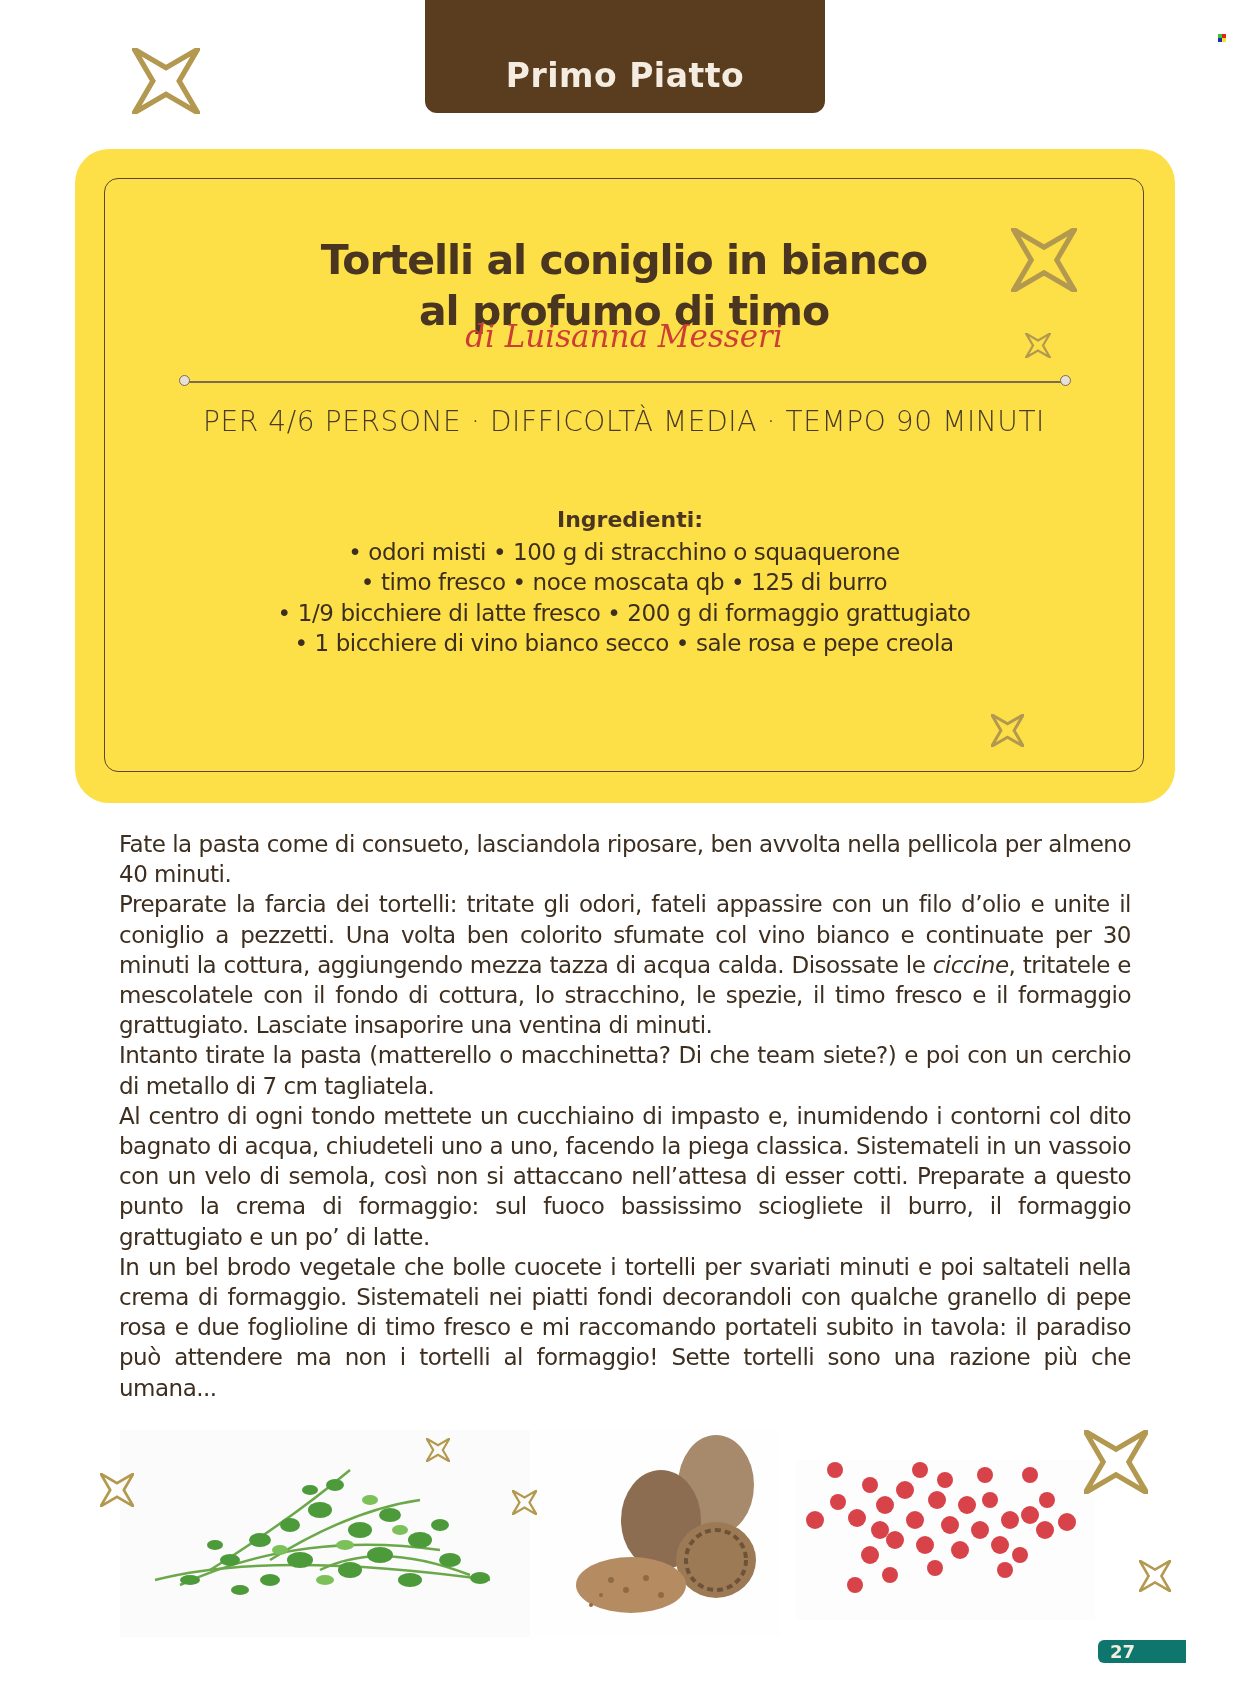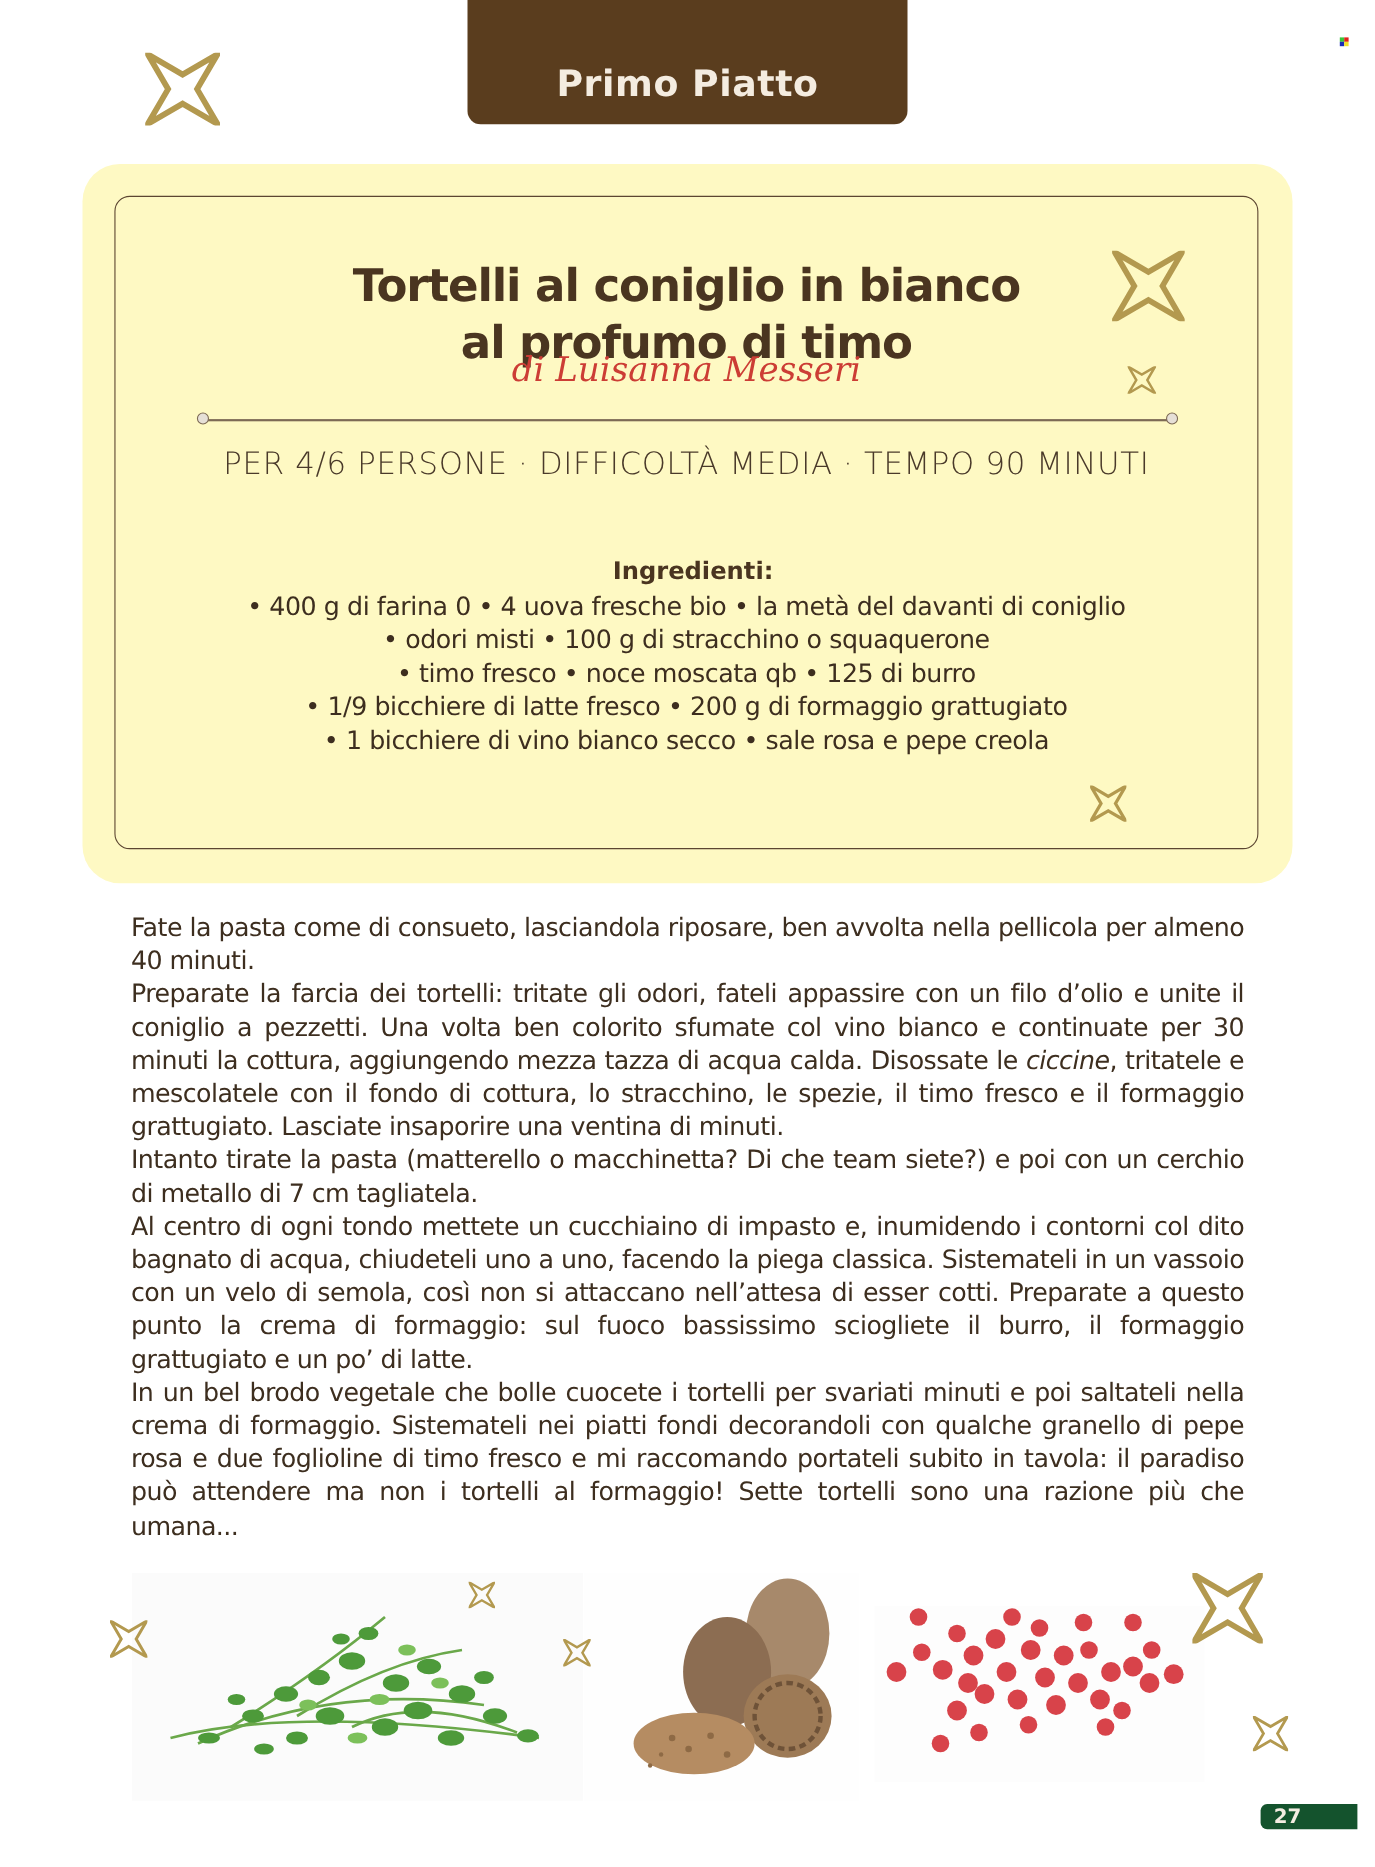--- a/index.html
+++ b/index.html
@@ -3,34 +3,34 @@
 <meta charset="utf-8">
 <style>
   html, body { margin:0; padding:0; background:#ffffff; }
   body { width:1250px; height:1697px; position:relative; overflow:hidden; font-family:"DejaVu Sans", sans-serif; color:#3d2e1f; }
   .tab { position:absolute; left:425px; top:0; width:400px; height:113px; background:#5a3d1e; border-radius:0 0 12px 12px; }
   .tab span { position:absolute; left:0; right:0; bottom:18px; text-align:center; color:#f4ece0; font-family:"DejaVu Sans", sans-serif; font-weight:700; font-size:33px; letter-spacing:0.5px; }
   .marker { position:absolute; left:1218px; top:34px; width:8px; height:8px; }
   .marker i { position:absolute; width:4px; height:4px; }
   .star { position:absolute; }
   .star svg { display:block; width:100%; height:100%; }
-  .card { position:absolute; left:75px; top:149px; width:1100px; height:654px; background:#fef9c3; border-radius:34px; }
+  .card { position:absolute; left:75px; top:149px; width:1100px; height:654px; background:#fde047; border-radius:34px; }
   .card-inner { position:absolute; left:29px; top:29px; width:1040px; height:594px; border:1.6px solid #5c4631; border-radius:14px; box-sizing:border-box; }
   .title { position:absolute; left:0; right:0; top:56px; text-align:center; font-family:"DejaVu Sans", sans-serif; font-weight:bold; font-size:41px; line-height:51px; color:#4a3520; letter-spacing:-1px; }
   .author { position:absolute; left:0; right:0; top:139px; text-align:center; font-family:"DejaVu Serif", serif; font-style:italic; font-size:31px; color:#cc3d35; }
   .divider { position:absolute; left:80px; width:880px; top:202px; height:2px; background:#7d6a55; }
   .divider .dot { position:absolute; top:-6px; width:11px; height:11px; border:1.5px solid #7d6a55; border-radius:50%; background:#e6e0d7; box-sizing:border-box; }
   .meta { position:absolute; left:0; right:0; top:226px; text-align:center; font-family:"DejaVu Sans", sans-serif; font-weight:300; font-size:28px; letter-spacing:0.6px; color:#4a3a2a; }
   .ing-title { position:absolute; left:12px; right:0; top:328px; text-align:center; font-weight:bold; font-size:22px; color:#4a3520; }
   .ing-list { position:absolute; left:0; right:0; top:358px; text-align:center; font-size:23px; line-height:30.4px; color:#3d2e1f; letter-spacing:-0.4px; }
   .body-text { position:absolute; left:119px; top:829px; width:1012px; font-size:23px; line-height:30.2px; color:#3d2e1f; letter-spacing:-0.5px; }
   .body-text p { margin:0; text-align:justify; }
   .body-text em { font-style:italic;margin-top:24px; }
   .photo { position:absolute; background:#fbfbfb; overflow:hidden; }
-  .page-num { position:absolute; left:1146px; top:1640px; width:88px; height:23px; background:#14532d; border-radius:6px 0 0 6px; }
+  .page-num { position:absolute; left:1098px; top:1640px; width:88px; height:23px; background:#0f766e; border-radius:6px 0 0 6px; }
   .page-num span { position:absolute; left:12px; top:0; line-height:23px; color:#f3ece1; font-weight:bold; font-size:18px; }
 </style>
 </head>
 <body>
 
 <div class="tab">
   <span>Primo Piatto</span>
 </div>
 
 <div class="marker">
@@ -56,21 +56,20 @@
 
     <div class="divider">
       <span class="dot" style="left:-6px"></span>
       <span class="dot" style="right:-6px"></span>
     </div>
 
     <div class="meta">PER 4/6 PERSONE · DIFFICOLTÀ MEDIA · TEMPO 90 MINUTI</div>
 
     <div class="ing-title">Ingredienti:</div>
     <div class="ing-list">
-      <div>• 400 g di farina 0 • 4 uova fresche bio • la metà del davanti di coniglio</div>
       <div>• odori misti • 100 g di stracchino o squaquerone</div>
       <div>• timo fresco • noce moscata qb • 125 di burro</div>
       <div>• 1/9 bicchiere di latte fresco • 200 g di formaggio grattugiato</div>
       <div>• 1 bicchiere di vino bianco secco • sale rosa e pepe creola</div>
     </div>
 
     <div class="star" style="left:906px;top:49px;width:66px;height:64px;">
       <svg viewBox="0 0 100 100">
           <path d="M2 2 L50 30 L98 2 L70 50 L98 98 L50 70 L2 98 L30 50 Z" fill="none" stroke="#b3994f" stroke-width="8"></path>
         </svg>

